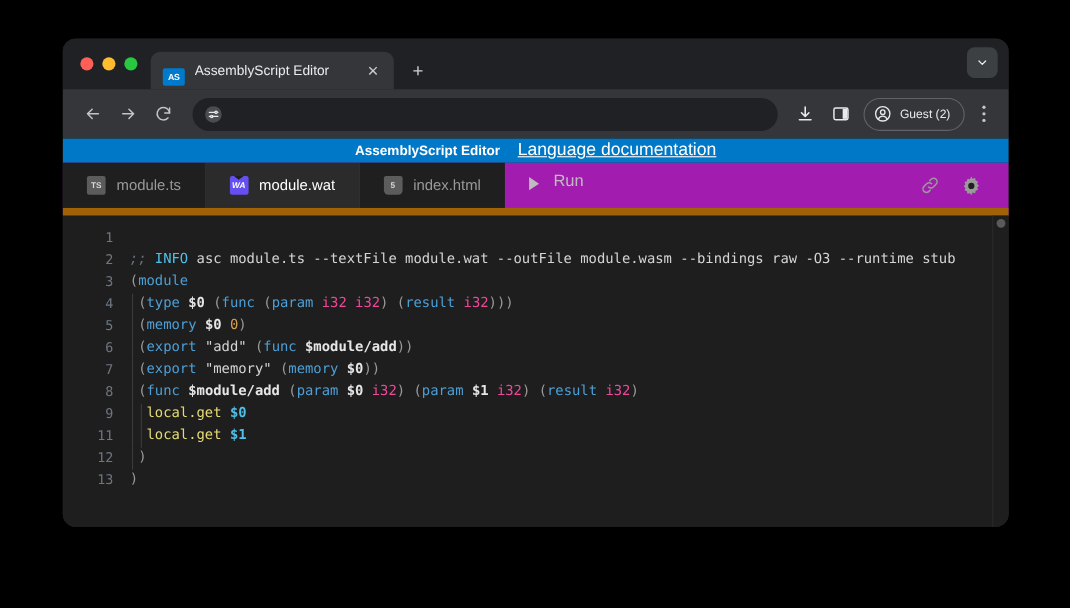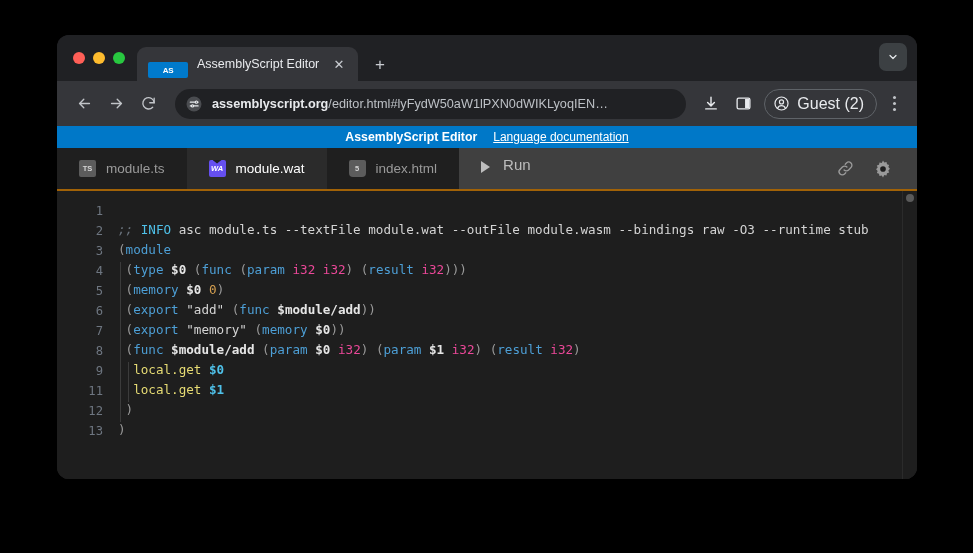--- a/index.html
+++ b/index.html
@@ -52,21 +52,21 @@
     display: flex;
     align-items: center;
     gap: 9px;
     padding: 0 10px 0 11px;
     border-radius: 9px 9px 0 0;
     background: #35363a;
     min-width: 200px;
     position: relative;
   }
   .favicon {
-    width: 40px; height: 16px;
+    width: 20px; height: 16px;
     border-radius: 2px;
     background: #007acc;
     color: #ffffff;
     font-size: 8px;
     font-weight: bold;
     display: flex;
     align-items: center;
     justify-content: center;
     letter-spacing: -0.3px;
     flex: 0 0 auto;
@@ -148,21 +148,21 @@
   .omni-url span.dim { color: #bdc1c6; font-weight: normal; }
   .profile-chip {
     height: 28px;
     border: 1px solid #5f6368;
     border-radius: 15px;
     display: flex;
     align-items: center;
     gap: 7px;
     padding: 0 12px 0 8px;
     color: #e8eaed;
-    font-size: 16px;
+    font-size: 11px;
     margin-left: 4px;
     flex: 0 0 auto;
     white-space: nowrap;
   }
   .kebab {
     width: 26px; height: 30px;
     display: flex; flex-direction: column;
     align-items: center; justify-content: center;
     gap: 3px;
     flex: 0 0 auto;
@@ -187,30 +187,30 @@
     gap: 16px;
     flex: 0 0 auto;
   }
   .site-title {
     color: #ffffff;
     font-size: 12.3px;
     font-weight: bold;
   }
   .site-link {
     color: #ffffff;
-    font-size: 12px;
+    font-size: 16px;
   }
 
   .filetabs {
     height: 41px;
-    background: #404040;
+    background: #a21caf;
     display: flex;
     align-items: stretch;
     flex: 0 0 auto;
-    border-bottom: 2px solid #a16207;
+    border-bottom: 7px solid #a16207;
   }
   .ftab {
     display: flex;
     align-items: center;
     gap: 10px;
     padding: 0 22px;
     color: #9a9a9a;
     font-size: 13.5px;
     background: #1f1f1f;
   }
@@ -377,21 +377,20 @@
       </svg>
     </div>
 
     <div class="omnibox">
       <svg width="18" height="18" viewBox="0 0 24 24">
         <circle cx="12" cy="12" r="10" fill="#4a4c50"></circle>
         <path d="M7 9.5h7M16.5 9.5h1M7 14.5h2M11 14.5h6.5" stroke="#e8eaed" stroke-width="1.5" stroke-linecap="round"></path>
         <circle cx="15.2" cy="9.5" r="1.5" fill="none" stroke="#e8eaed" stroke-width="1.4"></circle>
         <circle cx="10" cy="14.5" r="1.5" fill="none" stroke="#e8eaed" stroke-width="1.4"></circle>
       </svg>
-      <span class="omni-url"><b>assemblyscript.org</b><span class="dim">/editor.html#lyFydW50aW1lPXN0dWIKLyoqIEN…</span></span>
     </div>
 
     <div class="navbtn">
       <svg width="18" height="18" viewBox="0 0 24 24">
         <path d="M12 3v11M7.5 10l4.5 4.5 4.5-4.5" fill="none" stroke="#e8eaed" stroke-width="1.9" stroke-linecap="round" stroke-linejoin="round"></path>
         <path d="M5 18.5h14" stroke="#e8eaed" stroke-width="1.9" stroke-linecap="round"></path>
       </svg>
     </div>
     <div class="navbtn">
       <svg width="17" height="17" viewBox="0 0 24 24">

